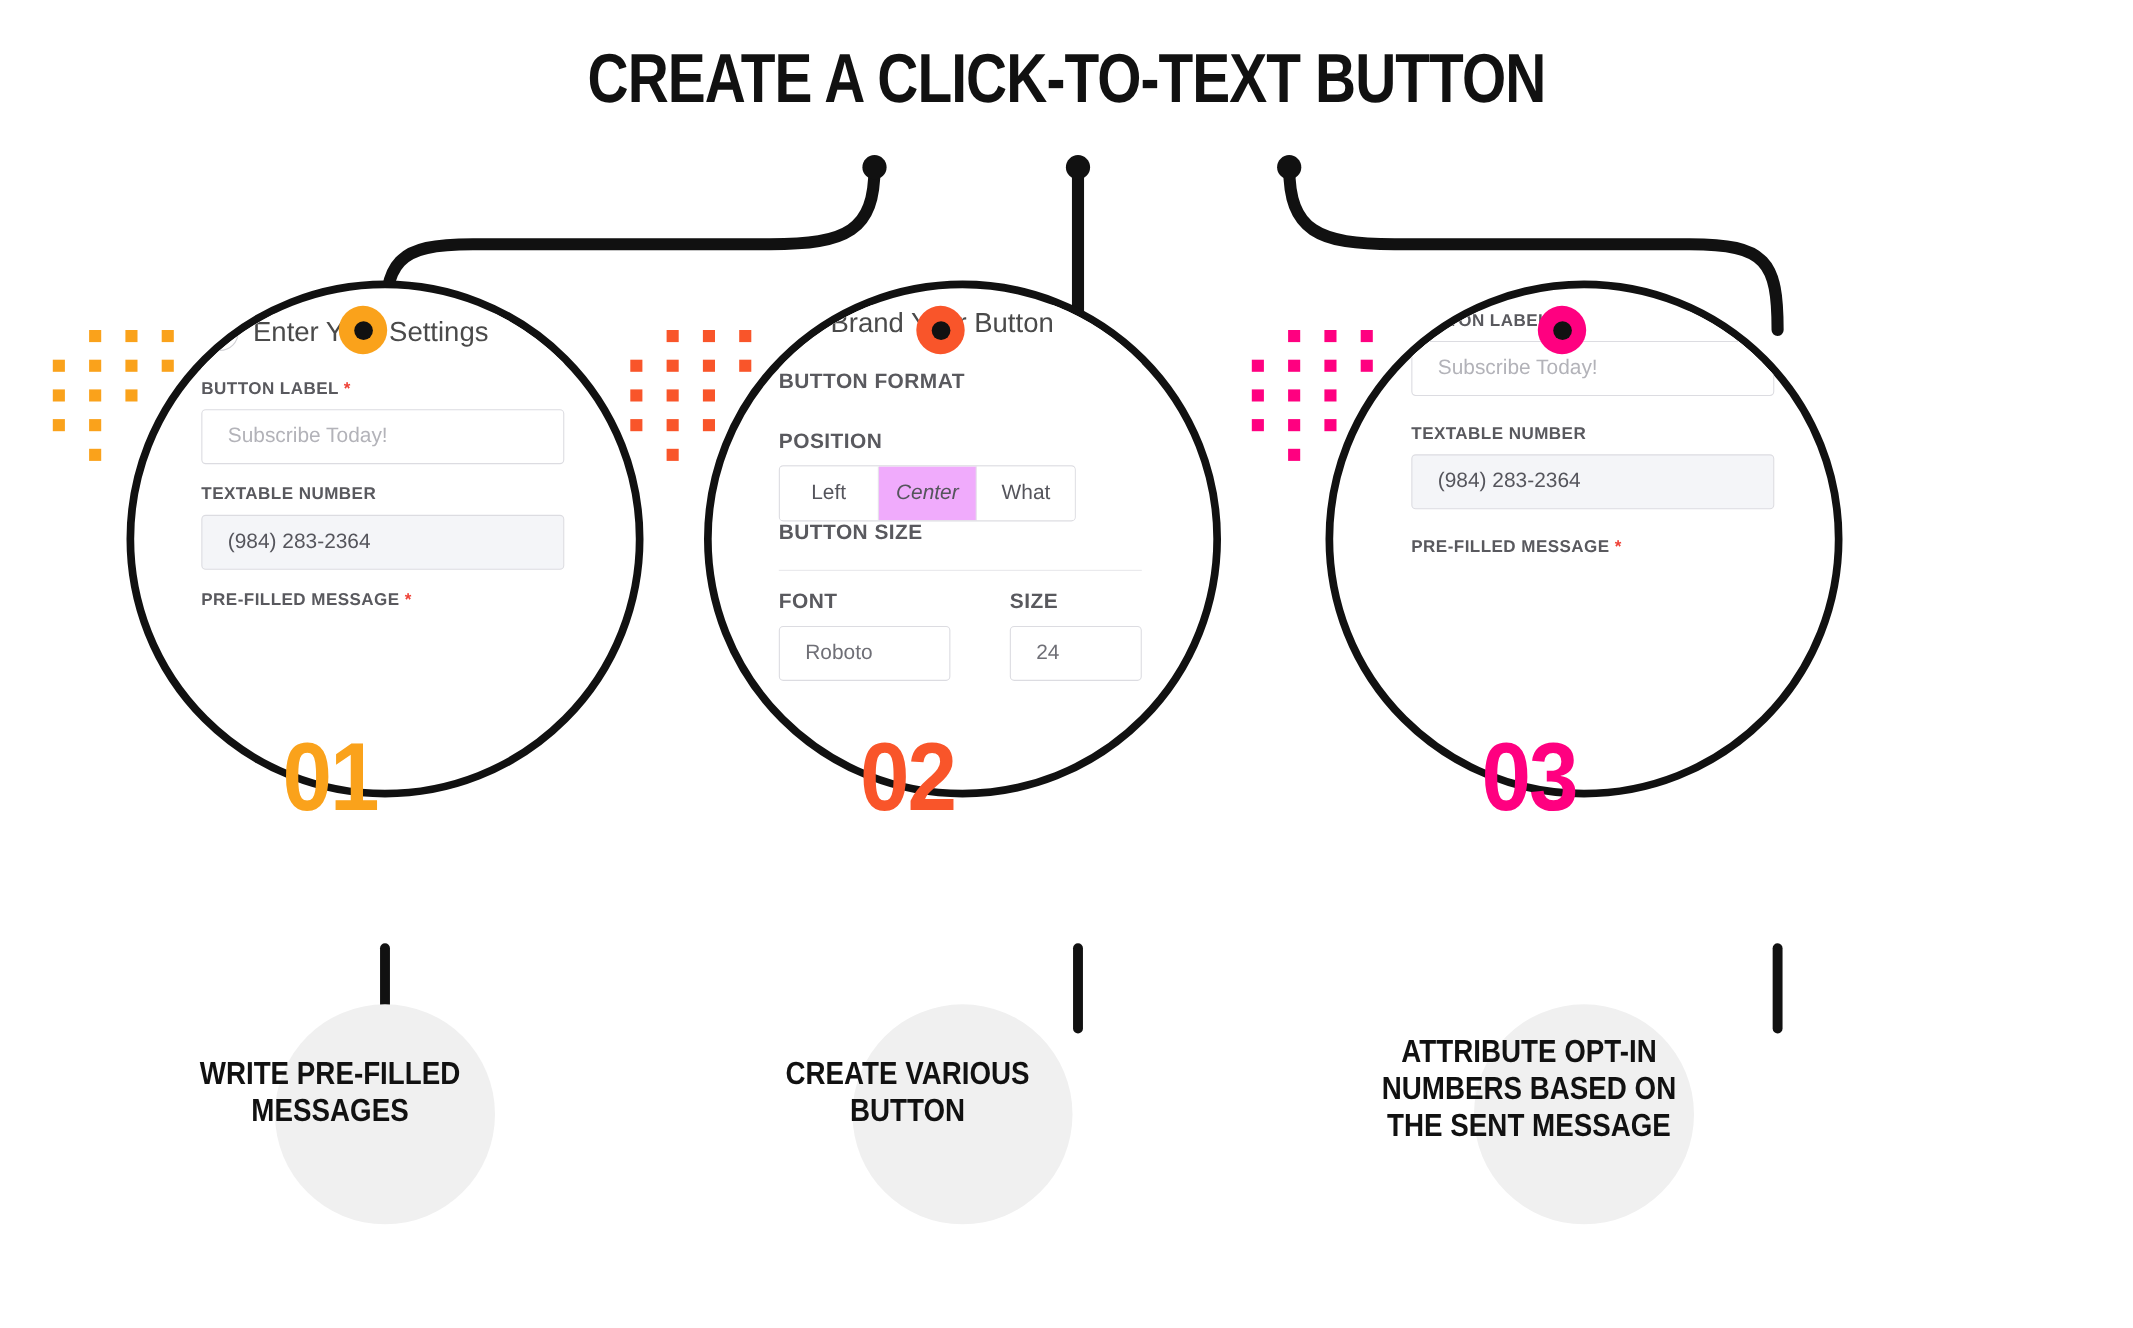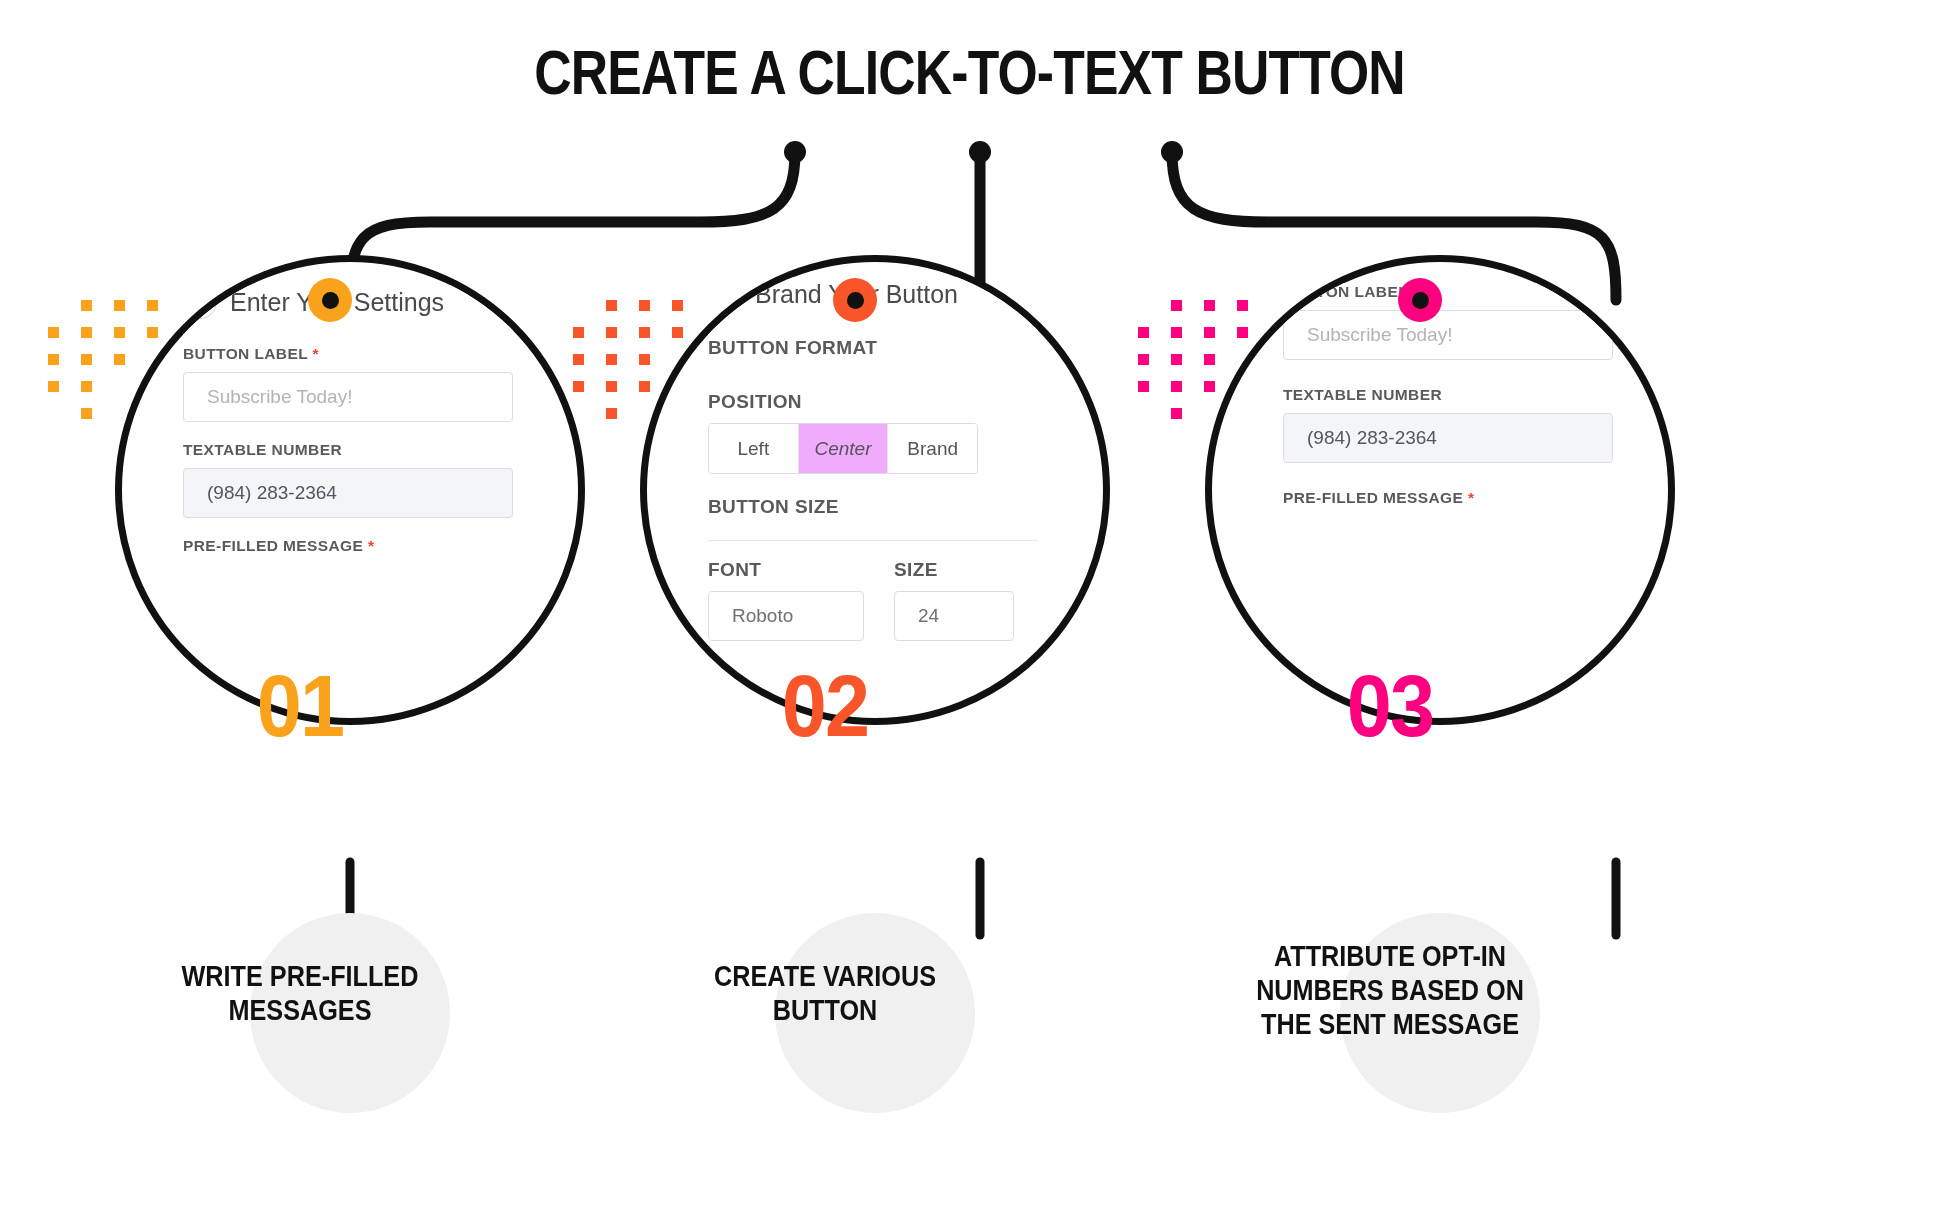--- a/index.html
+++ b/index.html
@@ -70,21 +70,21 @@
   .seg-item {
     flex:1; height:49px; display:flex; align-items:center; justify-content:center;
     font-size:19px; color:#55555c; background:#ffffff;
     border-right:1px solid #e4e4e8;
   }
   .seg-item:last-child { border-right:none; }
   .seg-item.active { background:#f0abfc;font-style:italic; }
 
   .sub-label { font-size:19px; font-weight:bold; color:#59595e; letter-spacing:.4px; margin:0 0 10px 0; }
   .divider { height:1px; background:#e8e8ec; margin:22px 0 18px; }
-  .two-col { display:flex; gap:30px; }
+  .two-col { display:flex; gap:30px;justify-content:space-between; }
 
   
   .blob { position:absolute; width:120px; height:120px; border-radius:50%; }
 
   
   .dotgrid { position:absolute; display:grid; grid-template-columns:repeat(4,1fr); gap:16px 22px; }
   .dotgrid i { width:11px; height:11px; display:block; }
   .dotgrid i.off { visibility:hidden; }
 
   
@@ -259,24 +259,24 @@
             </span>
             <span class="shot-title">Brand Your Button</span>
           </div>
 
           <div class="sub-label">BUTTON FORMAT</div>
 
           <div class="sub-label" style="margin-top:32px;">POSITION</div>
           <div class="seg">
             <div class="seg-item">Left</div>
             <div class="seg-item active">Center</div>
-            <div class="seg-item">Brand</div>
-          </div>
-
-          <div class="sub-label" style="margin-top:22px;">BUTTON SIZE</div>
+            <div class="seg-item">What</div>
+          </div>
+
+          <div class="sub-label" style="">BUTTON SIZE</div>
 
           <div class="divider"></div>
 
           <div class="two-col">
             <div style="width:156px;">
               <div class="sub-label">FONT</div>
               <div class="fld-input">Roboto</div>
             </div>
             <div style="width:120px;">
               <div class="sub-label">SIZE</div>

